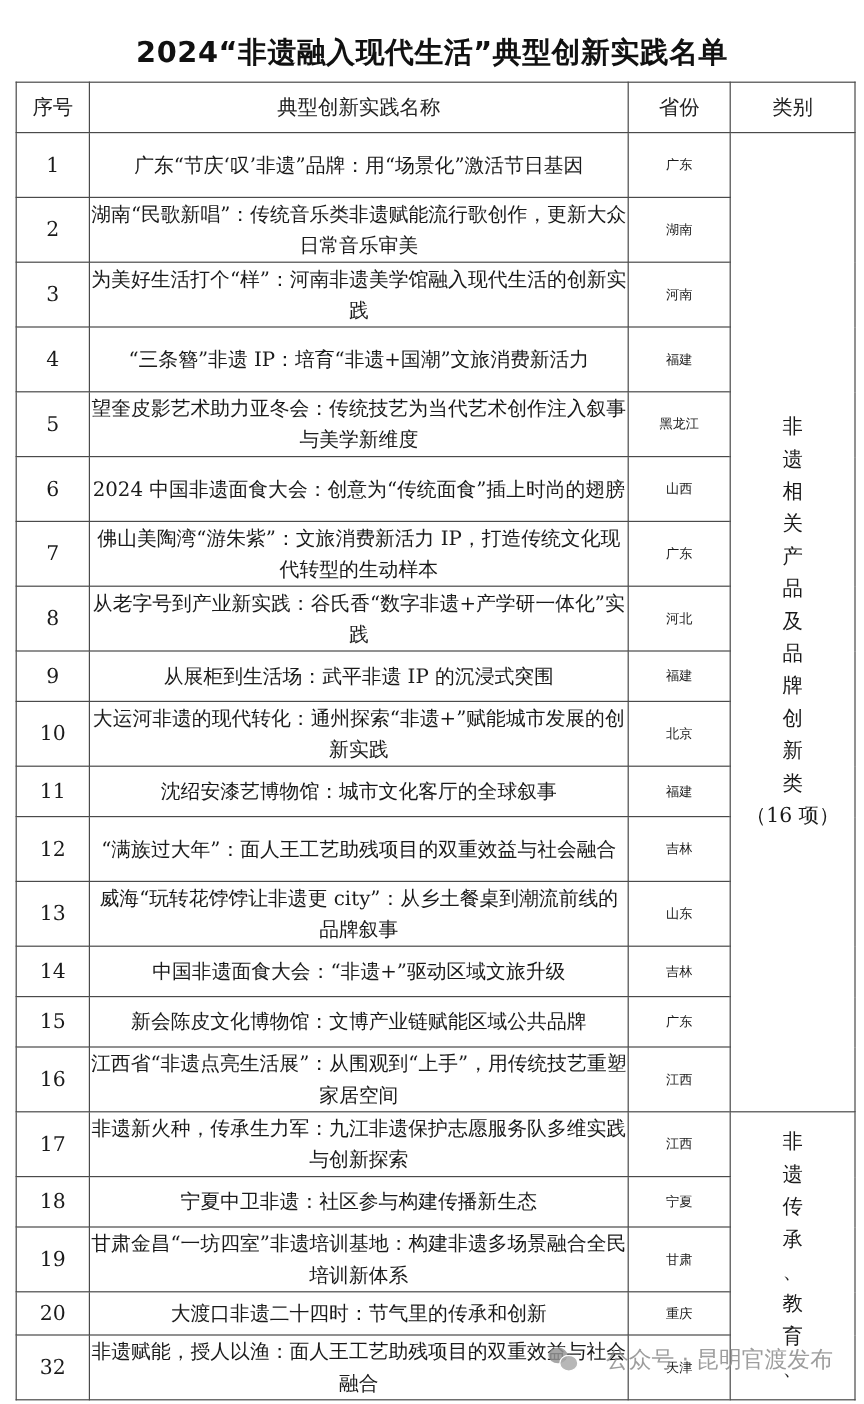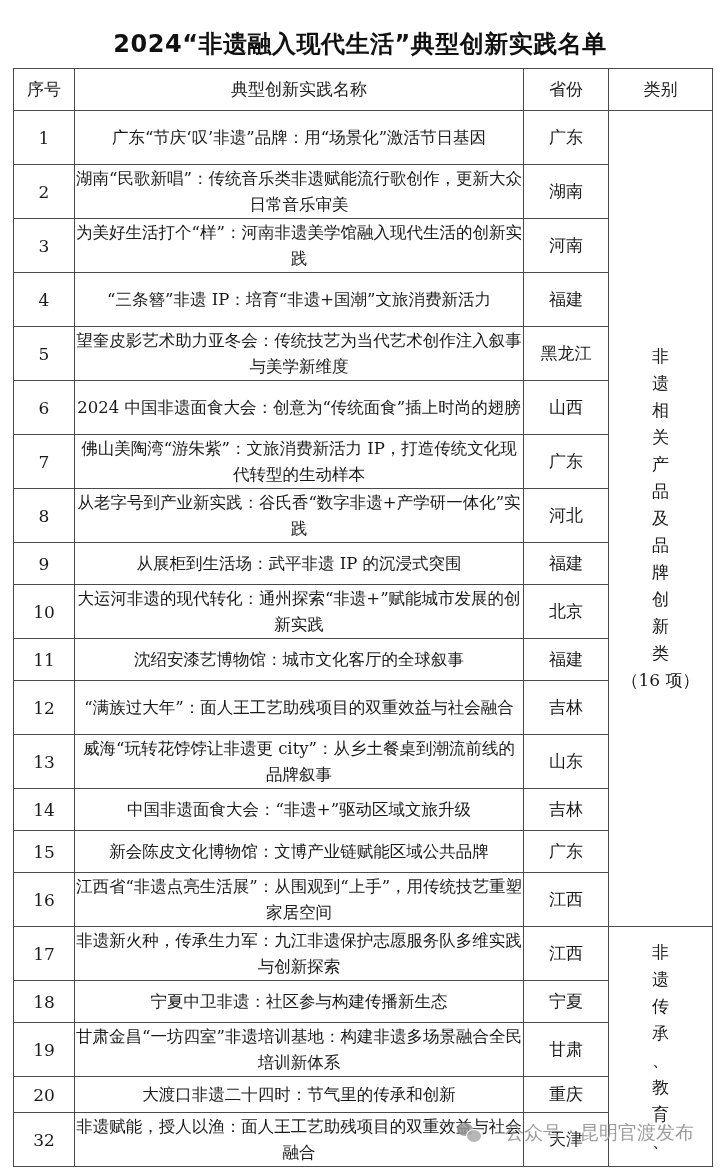--- a/index.html
+++ b/index.html
@@ -26,21 +26,21 @@
   table.list td, table.list th {
     border: 1px solid #4a4a4a;
     padding: 0;
     text-align: center;
     vertical-align: middle;
     font-weight: normal;
   }
   th { height: 41px; font-size: 17px; color: #222; }
   td.num { font-size: 17px; }
   td.name { padding: 0 8px; line-height: 26px; text-align: center; }
-  td.prov { font-size: 17px; }
+  td.prov { font-size: 11px; }
   td.cat { line-height: 27px; font-size: 17px; }
   .vchar { display: block; }
   tr.r2 td { height: 53px; }
   tr.r1 td { height: 41px; }
   tr.r1s td { height: 35px; }
   .watermark {
     position: absolute; left: 457px; top: 1120px;
     display: flex; align-items: center; gap: 24px;
     font-family: "DejaVu Sans", "Liberation Sans", sans-serif;
     font-size: 19px; color: rgba(140,140,140,0.85);

